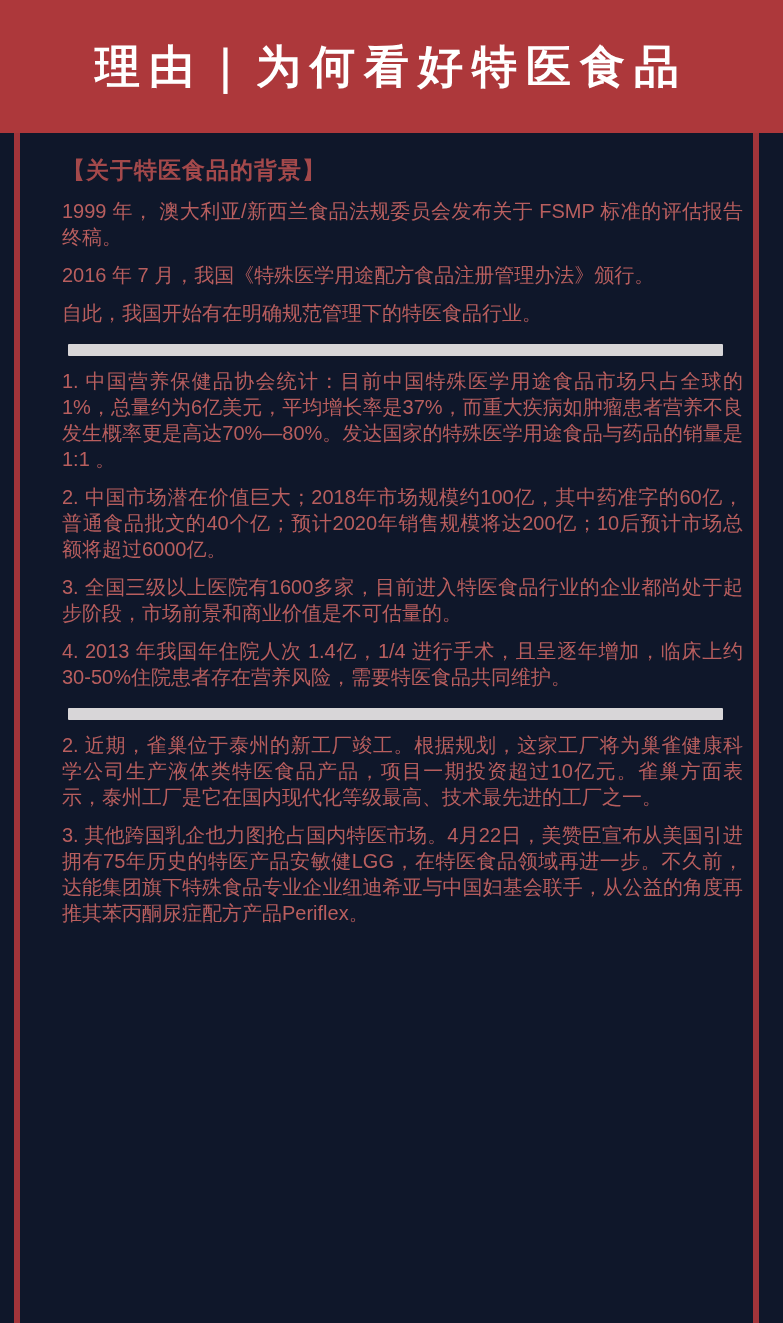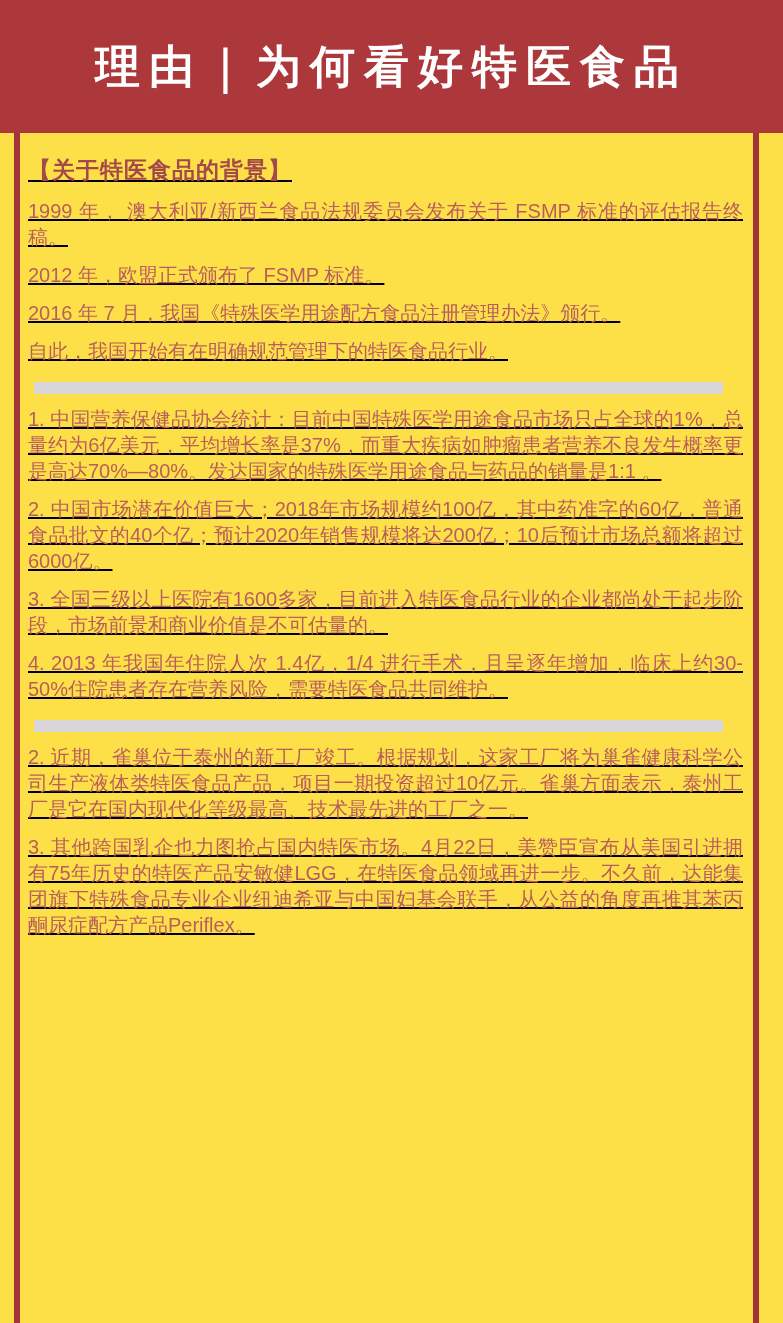--- a/index.html
+++ b/index.html
@@ -1,36 +1,36 @@
 <!DOCTYPE html>
 <html><head>
 <meta charset="utf-8">
 <style>
   html,body{margin:0;padding:0;}
   .page{
     width:783px;height:1323px;position:relative;overflow:hidden;
-    background:#fde047;
+    background:#0f172a;
     font-family:"Liberation Sans","DejaVu Sans",sans-serif;
   }
   .banner{
     height:133px;background:#ad383b;
     display:flex;align-items:center;justify-content:center;
   }
   .banner-title{
     color:#ffffff;font-size:45px;font-weight:bold;
     letter-spacing:9px;white-space:nowrap;
   }
   .frame-line{
     position:absolute;top:133px;bottom:0;width:6px;background:#a2343a;
   }
   .frame-line.left{left:14px;}
   .frame-line.right{left:753px;}
   .content{
     position:absolute;top:133px;left:0;right:0;bottom:0;
-    padding:0 40px 0 28px;box-sizing:border-box;text-decoration:underline;
+    padding:0 40px 0 62px;box-sizing:border-box;
   }
   .section-title{
     color:#a4494b;font-size:23px;font-weight:bold;
     margin:22px 0 10px 0;letter-spacing:1px;
   }
   .para{
     color:#b85e5e;font-size:20px;line-height:26px;
     margin:12px 0;text-align:justify;
   }
   .divider{
@@ -48,21 +48,20 @@
   </div>
 
   <div class="frame-line left"></div>
   <div class="frame-line right"></div>
 
   <div class="content">
 
     <div>
       <div class="section-title">【关于特医食品的背景】</div>
       <p class="para">1999 年， 澳大利亚/新西兰食品法规委员会发布关于 FSMP 标准的评估报告终稿。</p>
-      <p class="para">2012 年，欧盟正式颁布了 FSMP 标准。</p>
       <p class="para">2016 年 7 月，我国《特殊医学用途配方食品注册管理办法》颁行。</p>
       <p class="para">自此，我国开始有在明确规范管理下的特医食品行业。</p>
     </div>
 
     <div class="divider"></div>
 
     <div>
       <p class="para">1. 中国营养保健品协会统计：目前中国特殊医学用途食品市场只占全球的1%，总量约为6亿美元，平均增长率是37%，而重大疾病如肿瘤患者营养不良发生概率更是高达70%—80%。发达国家的特殊医学用途食品与药品的销量是1:1 。</p>
       <p class="para">2. 中国市场潜在价值巨大；2018年市场规模约100亿，其中药准字的60亿，普通食品批文的40个亿；预计2020年销售规模将达200亿；10后预计市场总额将超过6000亿。</p>
       <p class="para">3. 全国三级以上医院有1600多家，目前进入特医食品行业的企业都尚处于起步阶段，市场前景和商业价值是不可估量的。</p>

